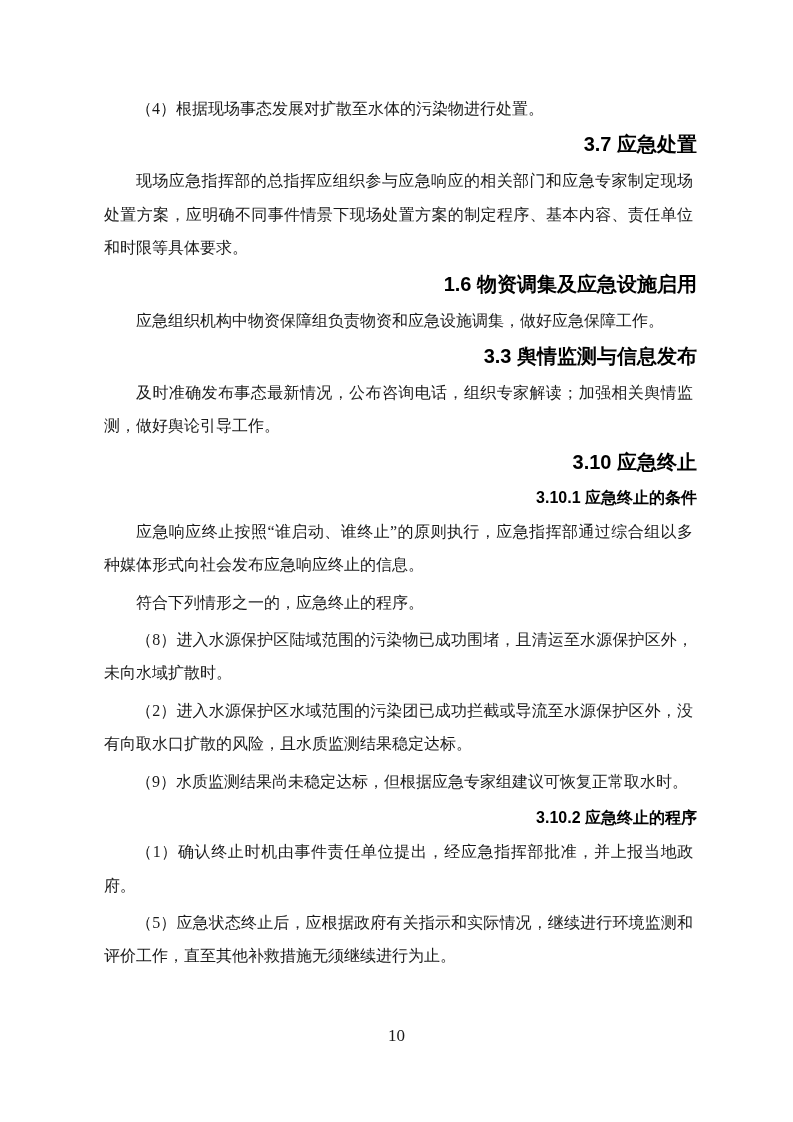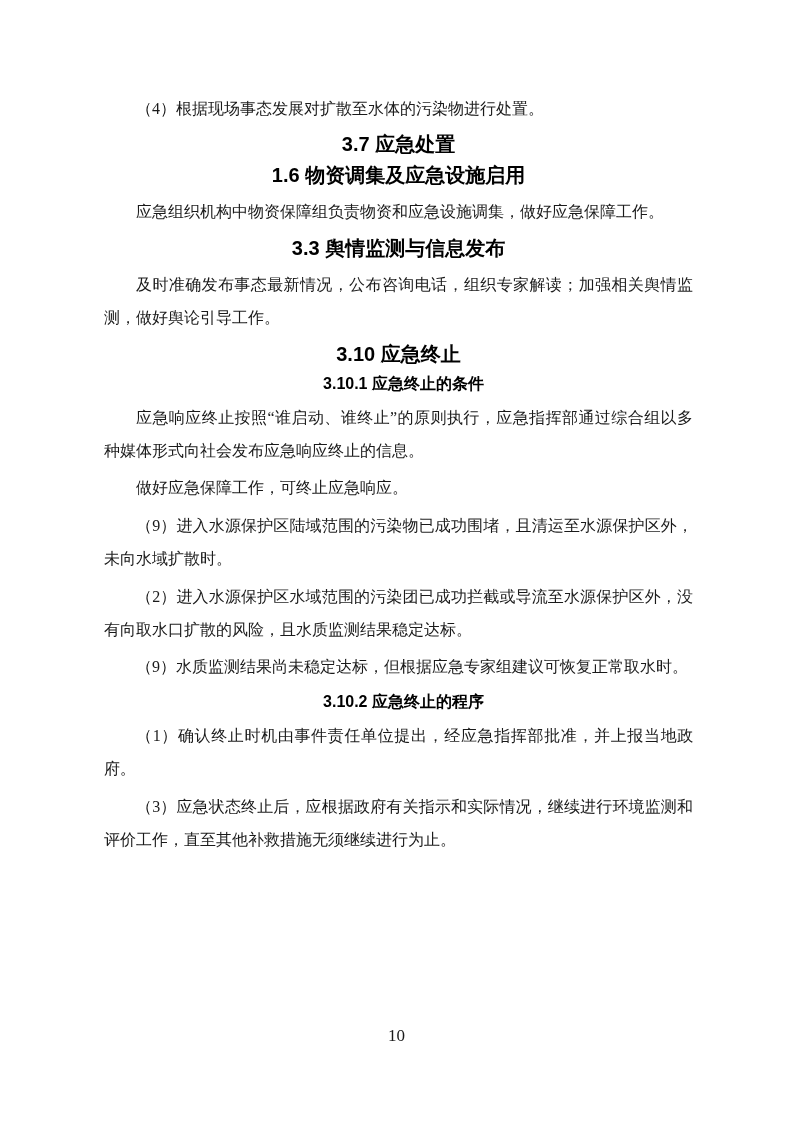--- a/index.html
+++ b/index.html
@@ -33,59 +33,60 @@
   .body-par.compact {
     letter-spacing: -0.3px;
   }
   .h2 {
     margin: 0;
     font-family: "Liberation Sans", "DejaVu Sans", sans-serif;
     font-weight: bold;
     font-size: 20px;
     line-height: 31px;
     color: #000000;
-    text-align: center;
+    text-align: right;
   }
   .h3 {
-    margin: 0 0 0 10px;
+    margin: 6px 0 0 10px;
     font-family: "Liberation Sans", "DejaVu Sans", sans-serif;
     font-weight: bold;
     font-size: 16px;
     line-height: 27px;
     color: #000000;
-    text-align: center;
+    text-align: right;
   }
   .page-footer {
     position: absolute;
     left: 0;
     right: 0;
     top: 1026px;
     text-align: center;
     font-size: 17px;
     color: #1a1a1a;
     font-family: "Liberation Serif", "DejaVu Serif", serif;
   }
 </style>
 </head>
 <body>
 
 <div class="page">
   <div class="content">
     <p class="body-par">（4）根据现场事态发展对扩散至水体的污染物进行处置。</p>
     <h2 class="h2">3.7 应急处置</h2>
+    <p class="body-par">现场应急指挥部的总指挥应组织参与应急响应的相关部门和应急专家制定现场处置方案，应明确不同事件情景下现场处置方案的制定程序、基本内容、责任单位和时限等具体要求。</p>
     <h2 class="h2">1.6 物资调集及应急设施启用</h2>
     <p class="body-par">应急组织机构中物资保障组负责物资和应急设施调集，做好应急保障工作。</p>
     <h2 class="h2">3.3 舆情监测与信息发布</h2>
     <p class="body-par">及时准确发布事态最新情况，公布咨询电话，组织专家解读；加强相关舆情监测，做好舆论引导工作。</p>
     <h2 class="h2">3.10 应急终止</h2>
     <h3 class="h3">3.10.1 应急终止的条件</h3>
     <p class="body-par">应急响应终止按照“谁启动、谁终止”的原则执行，应急指挥部通过综合组以多种媒体形式向社会发布应急响应终止的信息。</p>
-    <p class="body-par">做好应急保障工作，可终止应急响应。</p>
-    <p class="body-par">（9）进入水源保护区陆域范围的污染物已成功围堵，且清运至水源保护区外，未向水域扩散时。</p>
+    <p class="body-par">符合下列情形之一的，应急终止的程序。</p>
+    <p class="body-par">（8）进入水源保护区陆域范围的污染物已成功围堵，且清运至水源保护区外，未向水域扩散时。</p>
     <p class="body-par">（2）进入水源保护区水域范围的污染团已成功拦截或导流至水源保护区外，没有向取水口扩散的风险，且水质监测结果稳定达标。</p>
     <p class="body-par">（9）水质监测结果尚未稳定达标，但根据应急专家组建议可恢复正常取水时。</p>
     <h3 class="h3">3.10.2 应急终止的程序</h3>
     <p class="body-par compact">（1）确认终止时机由事件责任单位提出，经应急指挥部批准，并上报当地政府。</p>
-    <p class="body-par">（3）应急状态终止后，应根据政府有关指示和实际情况，继续进行环境监测和评价工作，直至其他补救措施无须继续进行为止。</p>
+    <p class="body-par">（5）应急状态终止后，应根据政府有关指示和实际情况，继续进行环境监测和评价工作，直至其他补救措施无须继续进行为止。</p>
   </div>
 
   <div class="page-footer">10</div>
 </div>
 
 </body></html>

